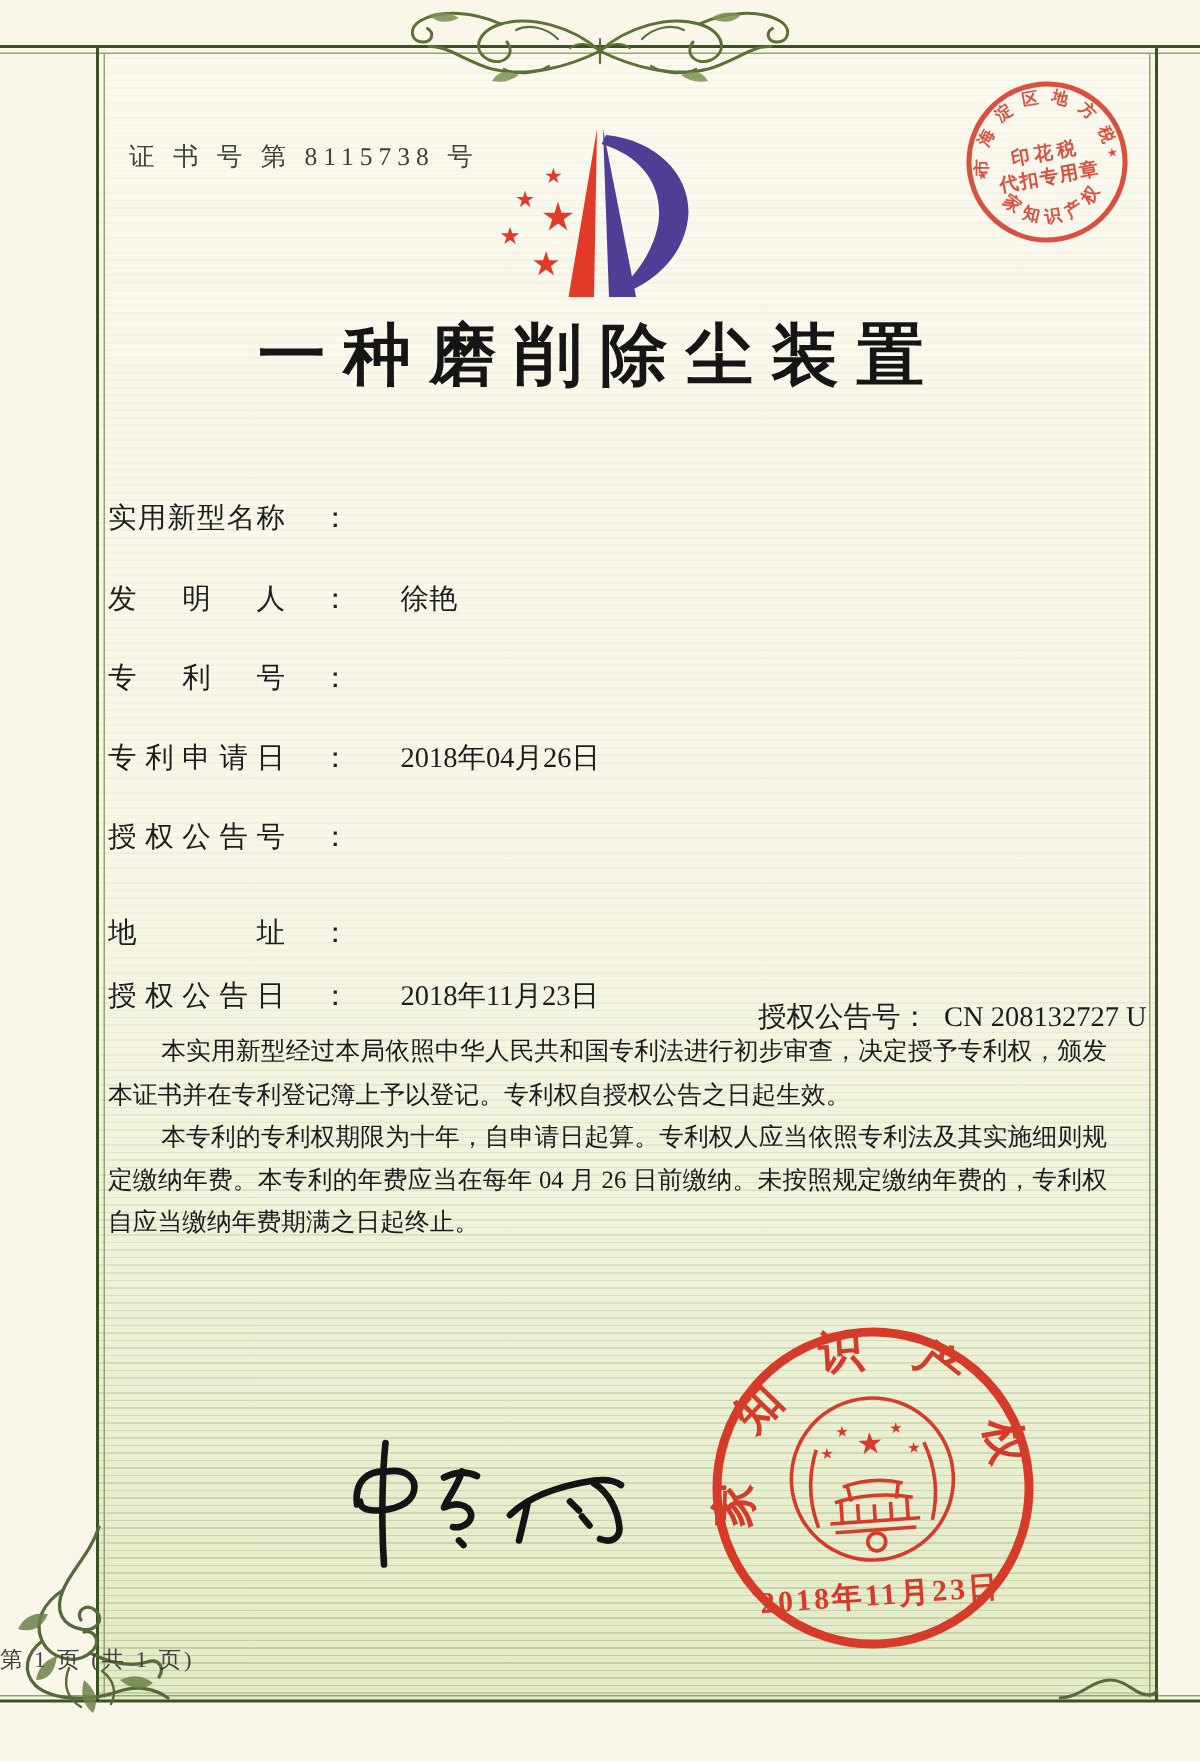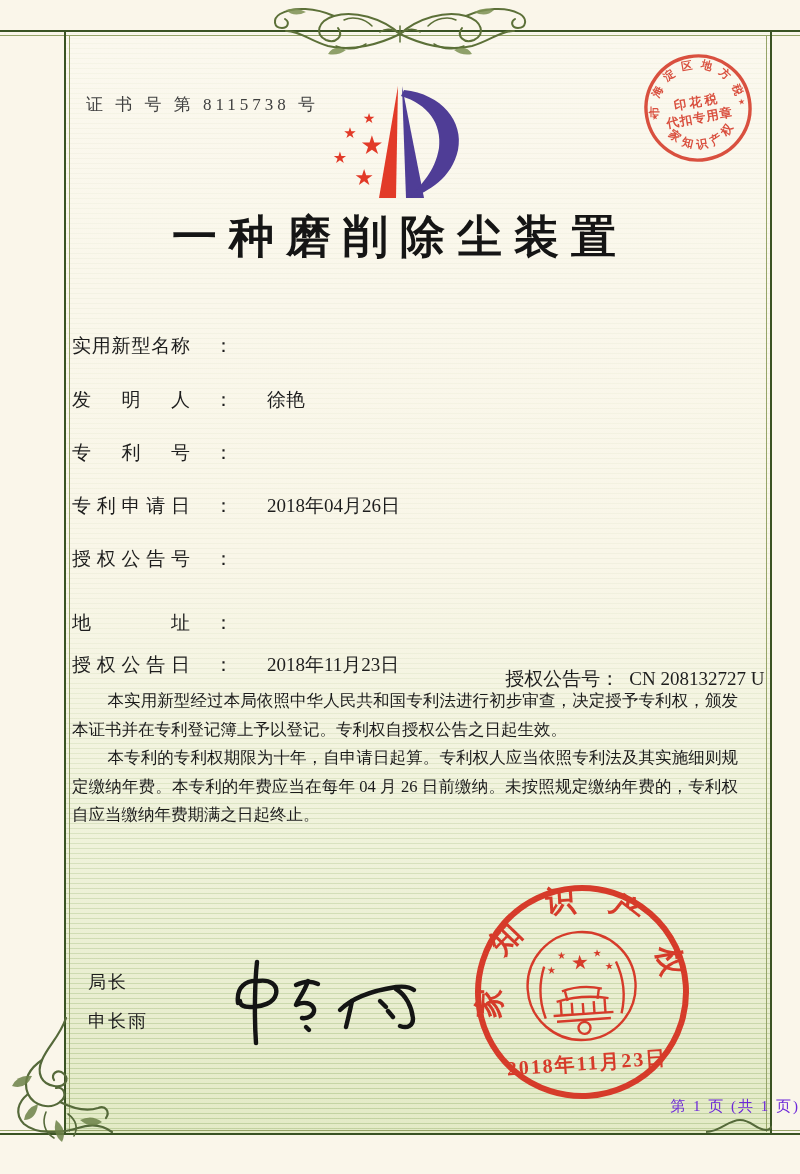--- a/index.html
+++ b/index.html
@@ -26,22 +26,22 @@
   .flabel{display:inline-block;width:118px;text-align:justify;text-align-last:justify;white-space:pre;}
   .fcolon{display:inline-block;margin-right:10px;}
   .fvalue{display:inline-block;}
   .addr-val{width:470px;}
   .grant2{margin-left:82px;display:flex;margin-top:28px;}
   .body-block{position:absolute;left:72px;top:687px;width:666px;font-size:16.5px;line-height:28.5px;
     color:#1b1b1b;text-align:justify;}
   .body-block p{margin:0;text-indent:2.15em;}
   .signer{position:absolute;left:88px;top:970px;font-size:18px;color:#1d1d1d;}
   .signer div{margin-bottom:15px;letter-spacing:2px;}
-  .footer{position:absolute;left:0;top:1097px;width:800px;text-align:right;font-size:15px;
-    letter-spacing:2px;color:#6d28d9;}
+  .footer{position:absolute;left:0;top:1097px;width:800px;text-align:left;font-size:15px;
+    letter-spacing:2px;color:#404040;}
   svg{display:block;}
   .abs{position:absolute;}
 </style>
 </head>
 <body>
 
 <div class="page">
 
   <div class="cert-inner"></div>
 
@@ -168,24 +168,20 @@
         <span class="fcolon">：</span>
       <span>CN 208132727 U</span>
     </span>
   </div>
 
   <div class="body-block">
     <p>本实用新型经过本局依照中华人民共和国专利法进行初步审查，决定授予专利权，颁发本证书并在专利登记簿上予以登记。专利权自授权公告之日起生效。</p>
     <p>本专利的专利权期限为十年，自申请日起算。专利权人应当依照专利法及其实施细则规定缴纳年费。本专利的年费应当在每年 04 月 26 日前缴纳。未按照规定缴纳年费的，专利权自应当缴纳年费期满之日起终止。</p>
   </div>
 
-  <div class="signer">
-    <div>局长</div>
-    <div>申长雨</div>
-  </div>
 
   <svg class="abs" style="left:200px;top:935px" width="250" height="125" viewBox="0 0 250 125">
     <g stroke="#141414" fill="none" stroke-width="4.4" stroke-linecap="round" stroke-linejoin="round">
       <path d="M38 68 C 36 52, 46 45, 58 46 C 70 44, 78 50, 76 59 C 74 68, 62 72, 50 72 C 44 72, 40 70, 40 66"></path>
       <path d="M57 27 C 55 45, 54 80, 56 108"></path>
       <path d="M96 50 C 104 46, 112 46, 118 49"></path>
       <path d="M108 46 C 104 58, 98 64, 96 70 C 104 66, 112 68, 114 74 C 115 80, 108 84, 102 83"></path>
       <path d="M106 92 l 3 3"></path>
       <path d="M140 75 C 152 63, 170 56, 196 52 C 204 51, 210 52, 214 55"></path>
       <path d="M152 66 C 150 76, 148 84, 146 92"></path>

